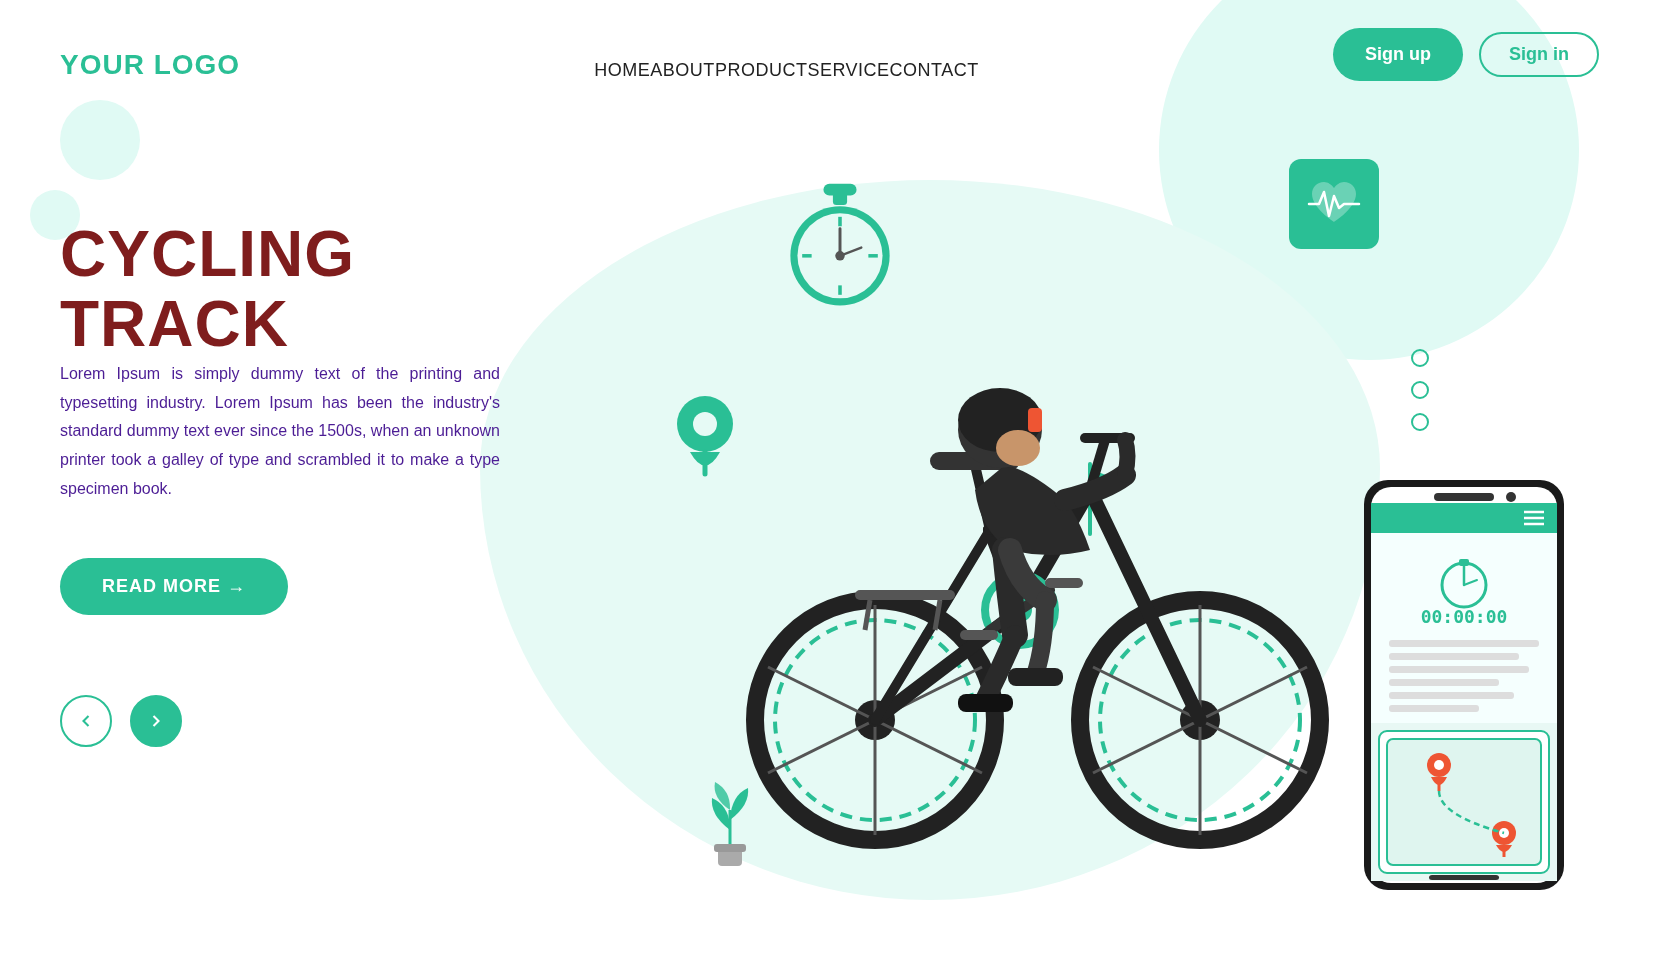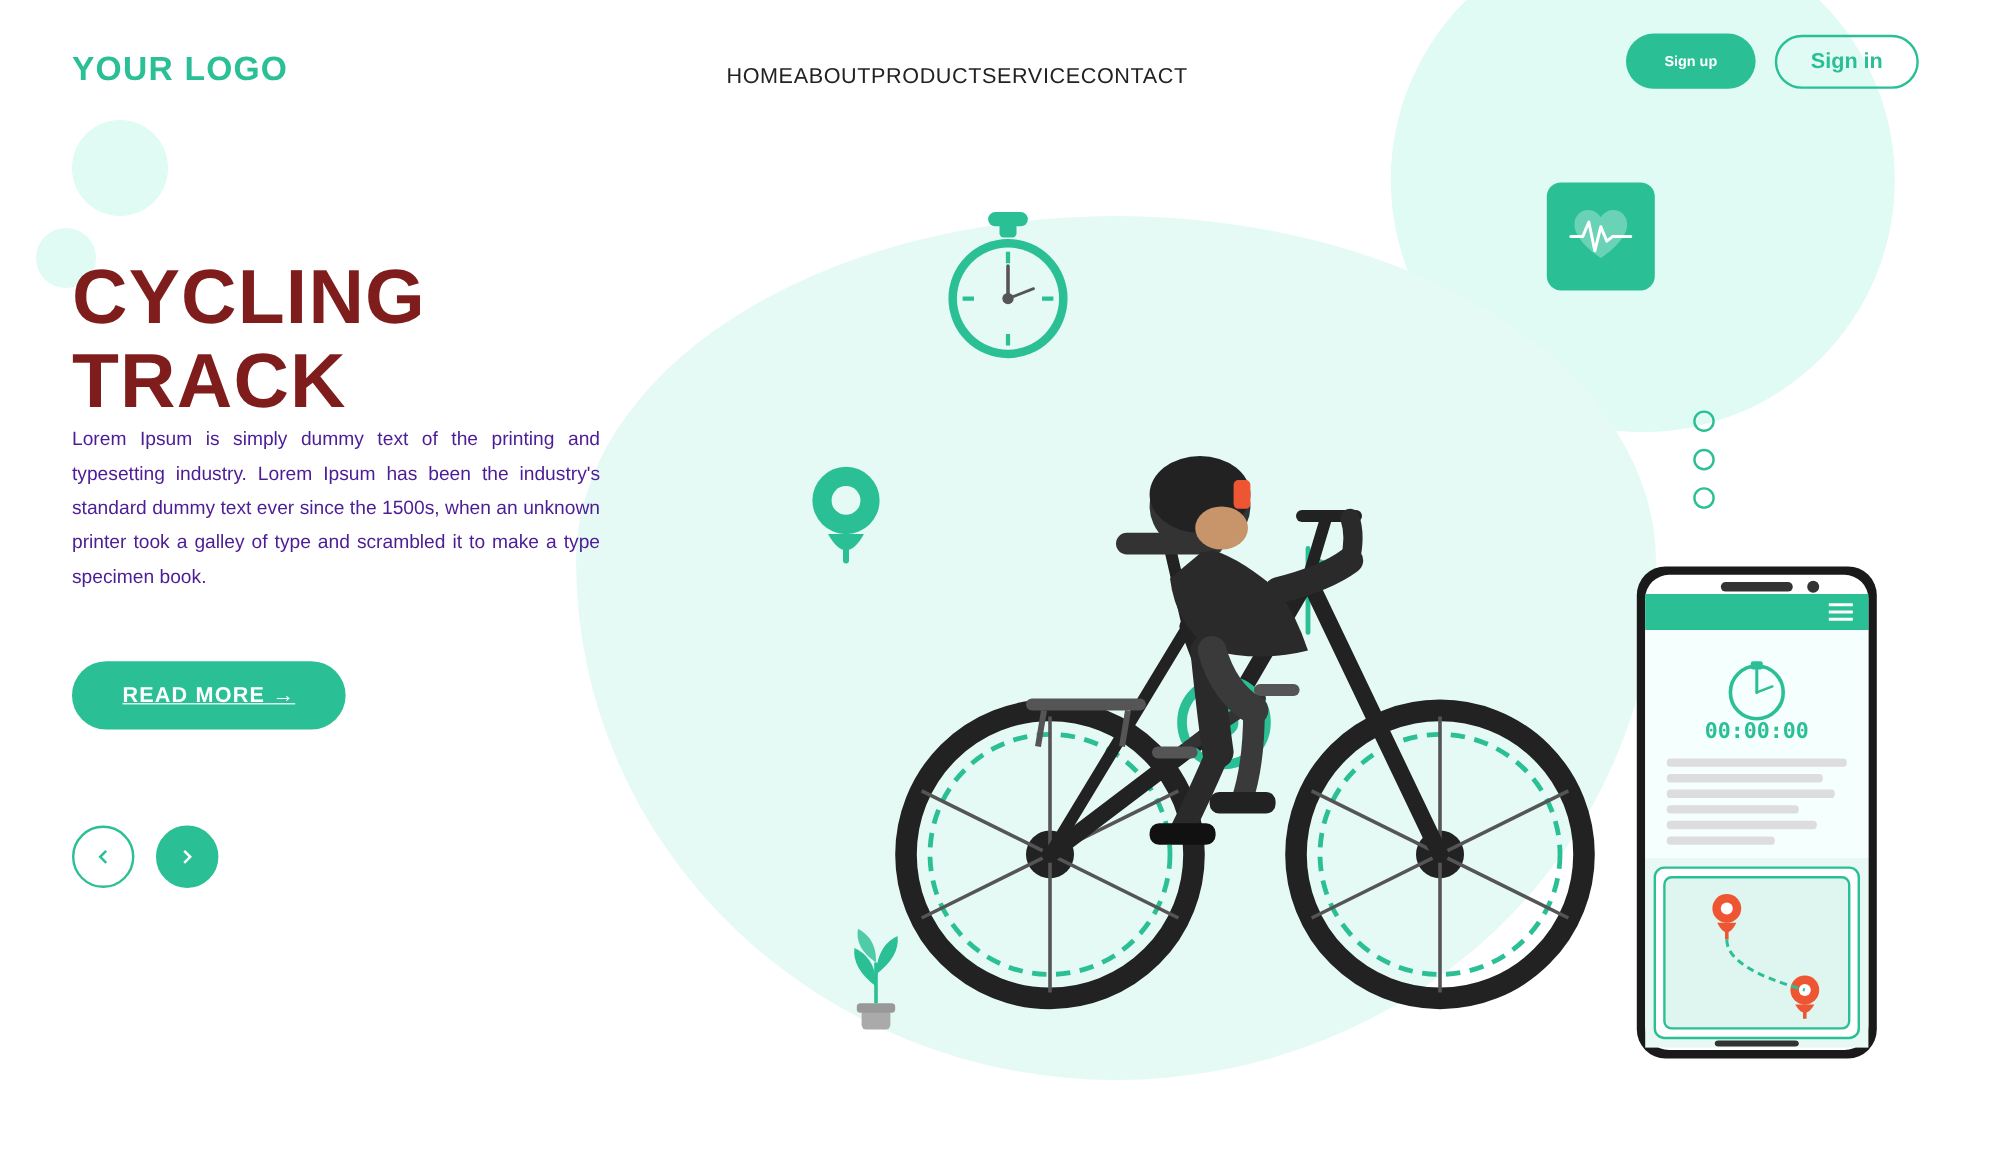--- a/index.html
+++ b/index.html
@@ -84,21 +84,21 @@
       display: flex;
       gap: 16px;
       align-items: center;
     }
     .btn-signup {
       background: #2abf95;
       color: #fff;
       border: none;
       padding: 16px 32px;
       border-radius: 30px;
-      font-size: 12px;
+      font-size: 18px;
       font-weight: 700;
       cursor: pointer;
     }
     .btn-signin {
       background: transparent;
       color: #2abf95;
       border: 2.5px solid #2abf95;
       padding: 10px 28px;
       border-radius: 30px;
       font-size: 18px;
@@ -153,21 +153,20 @@
       border: none;
       padding: 18px 42px;
       border-radius: 40px;
       font-size: 18px;
       font-weight: 700;
       cursor: pointer;
       letter-spacing: 1px;
       display: inline-flex;
       align-items: center;
       gap: 12px;
-      text-decoration: underline;
     }
 
     
     .nav-arrows {
       display: flex;
       gap: 18px;
       margin-top: 80px;
     }
     .arrow-btn {
       width: 52px;

